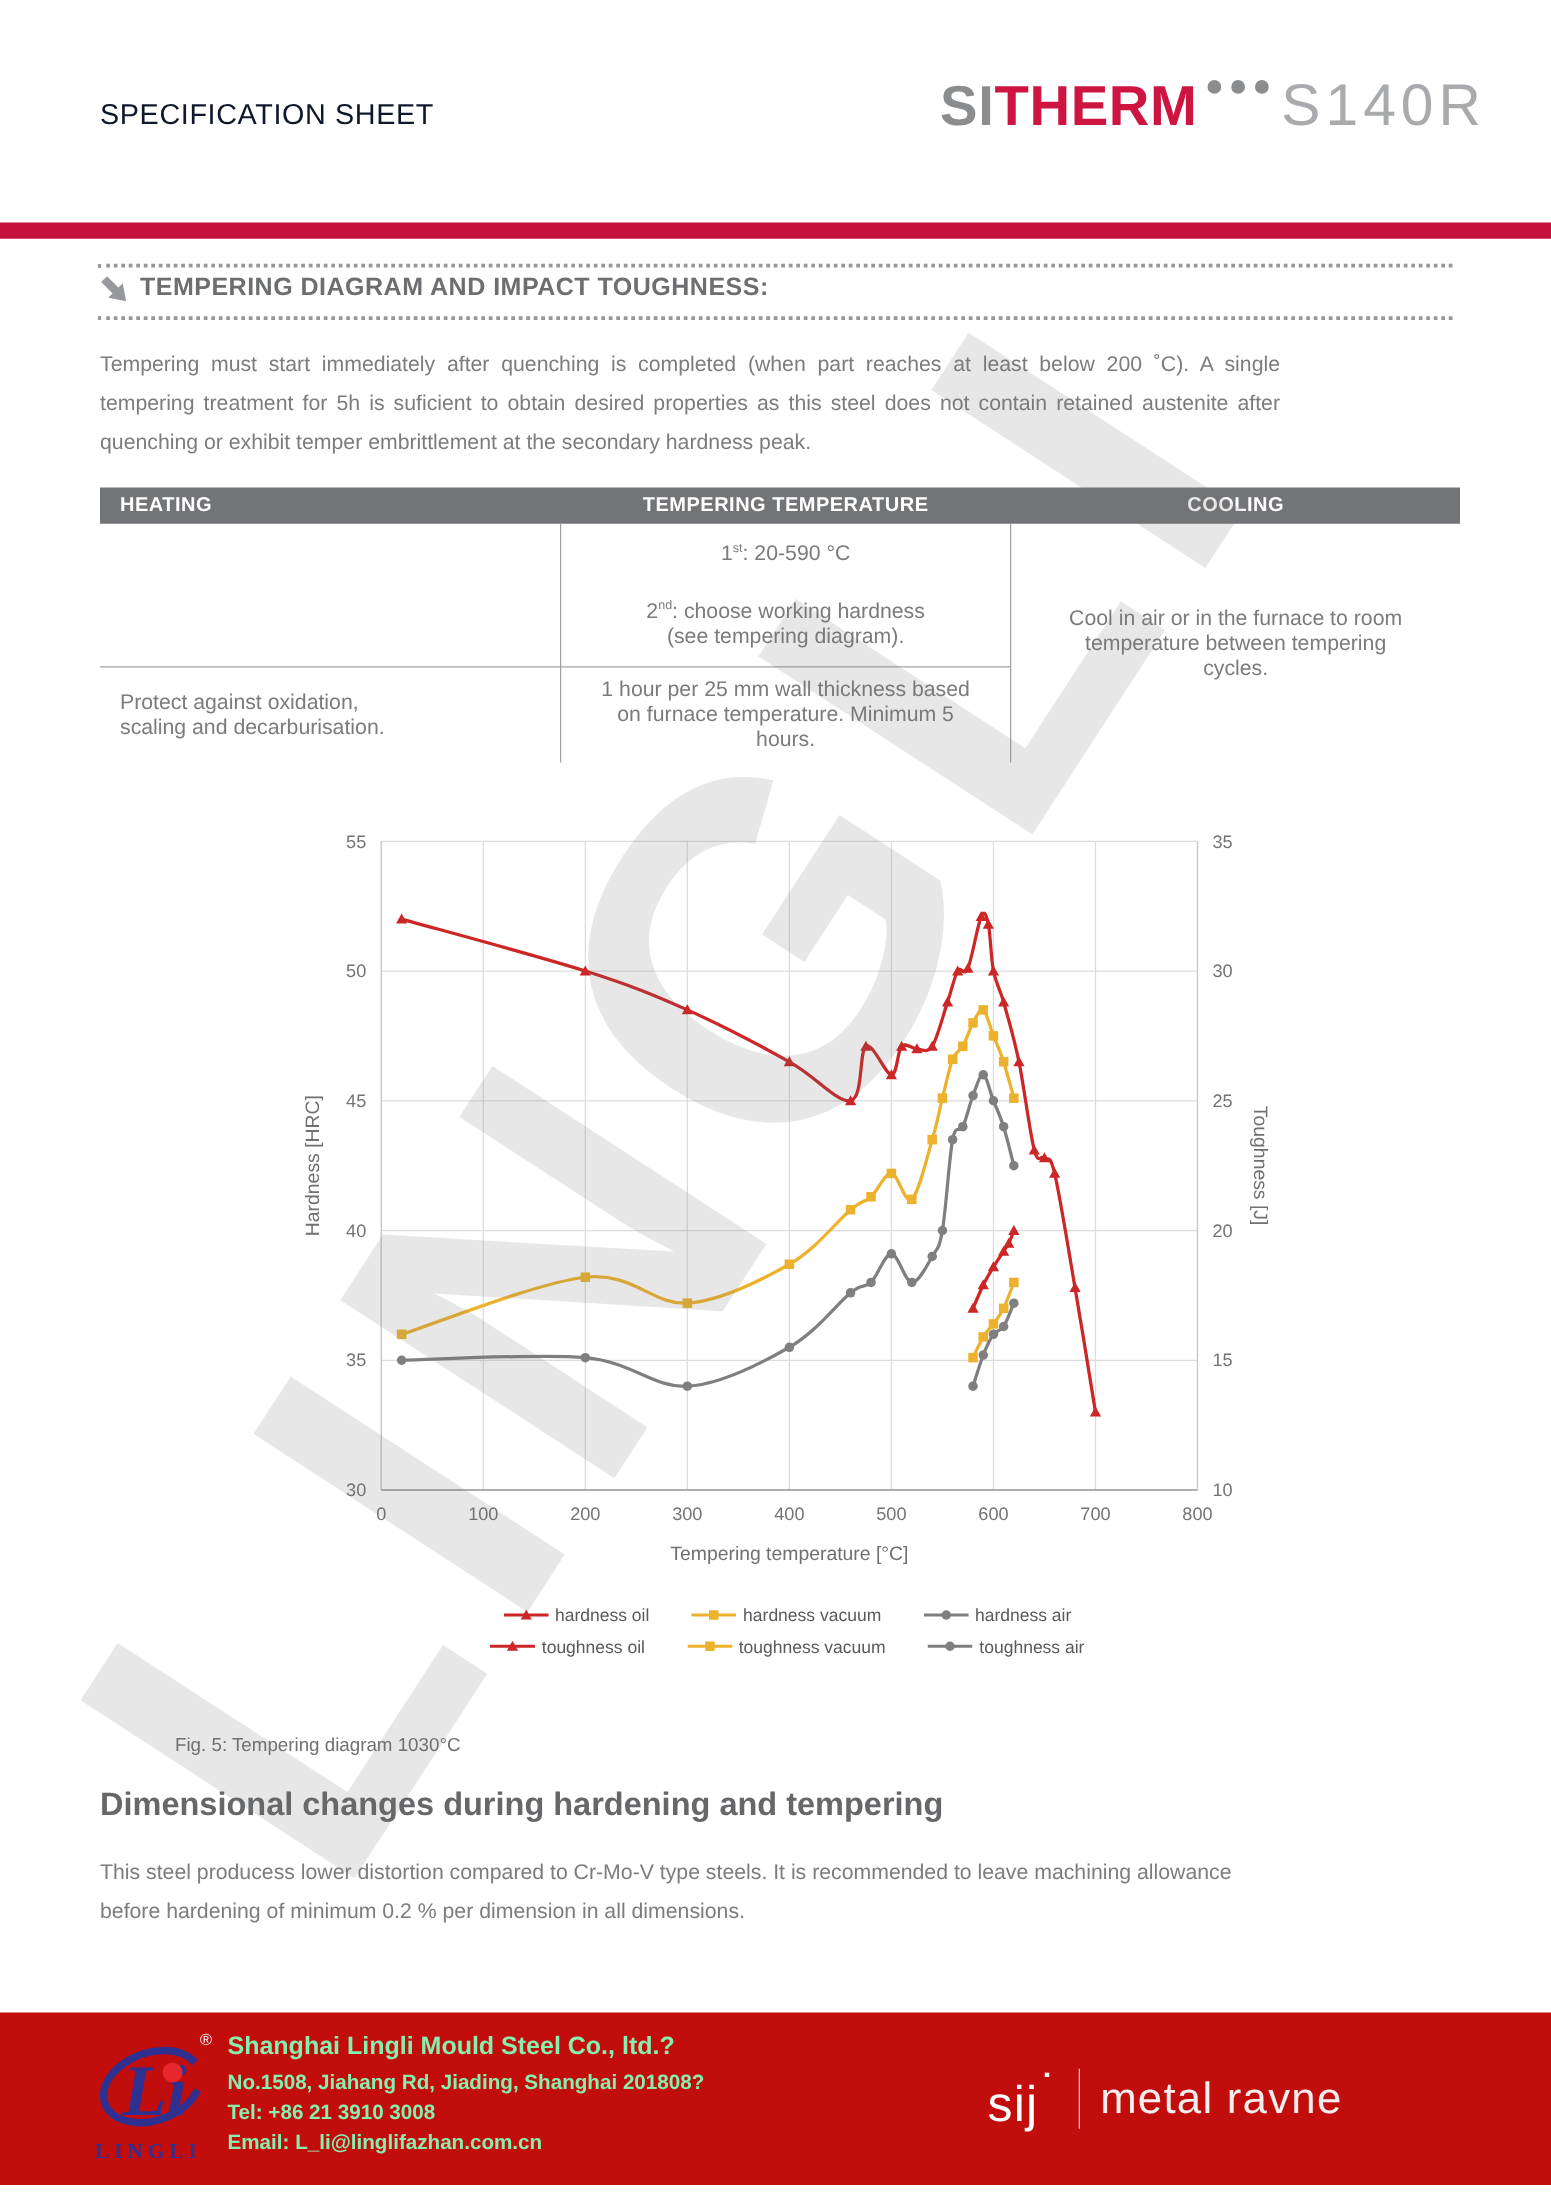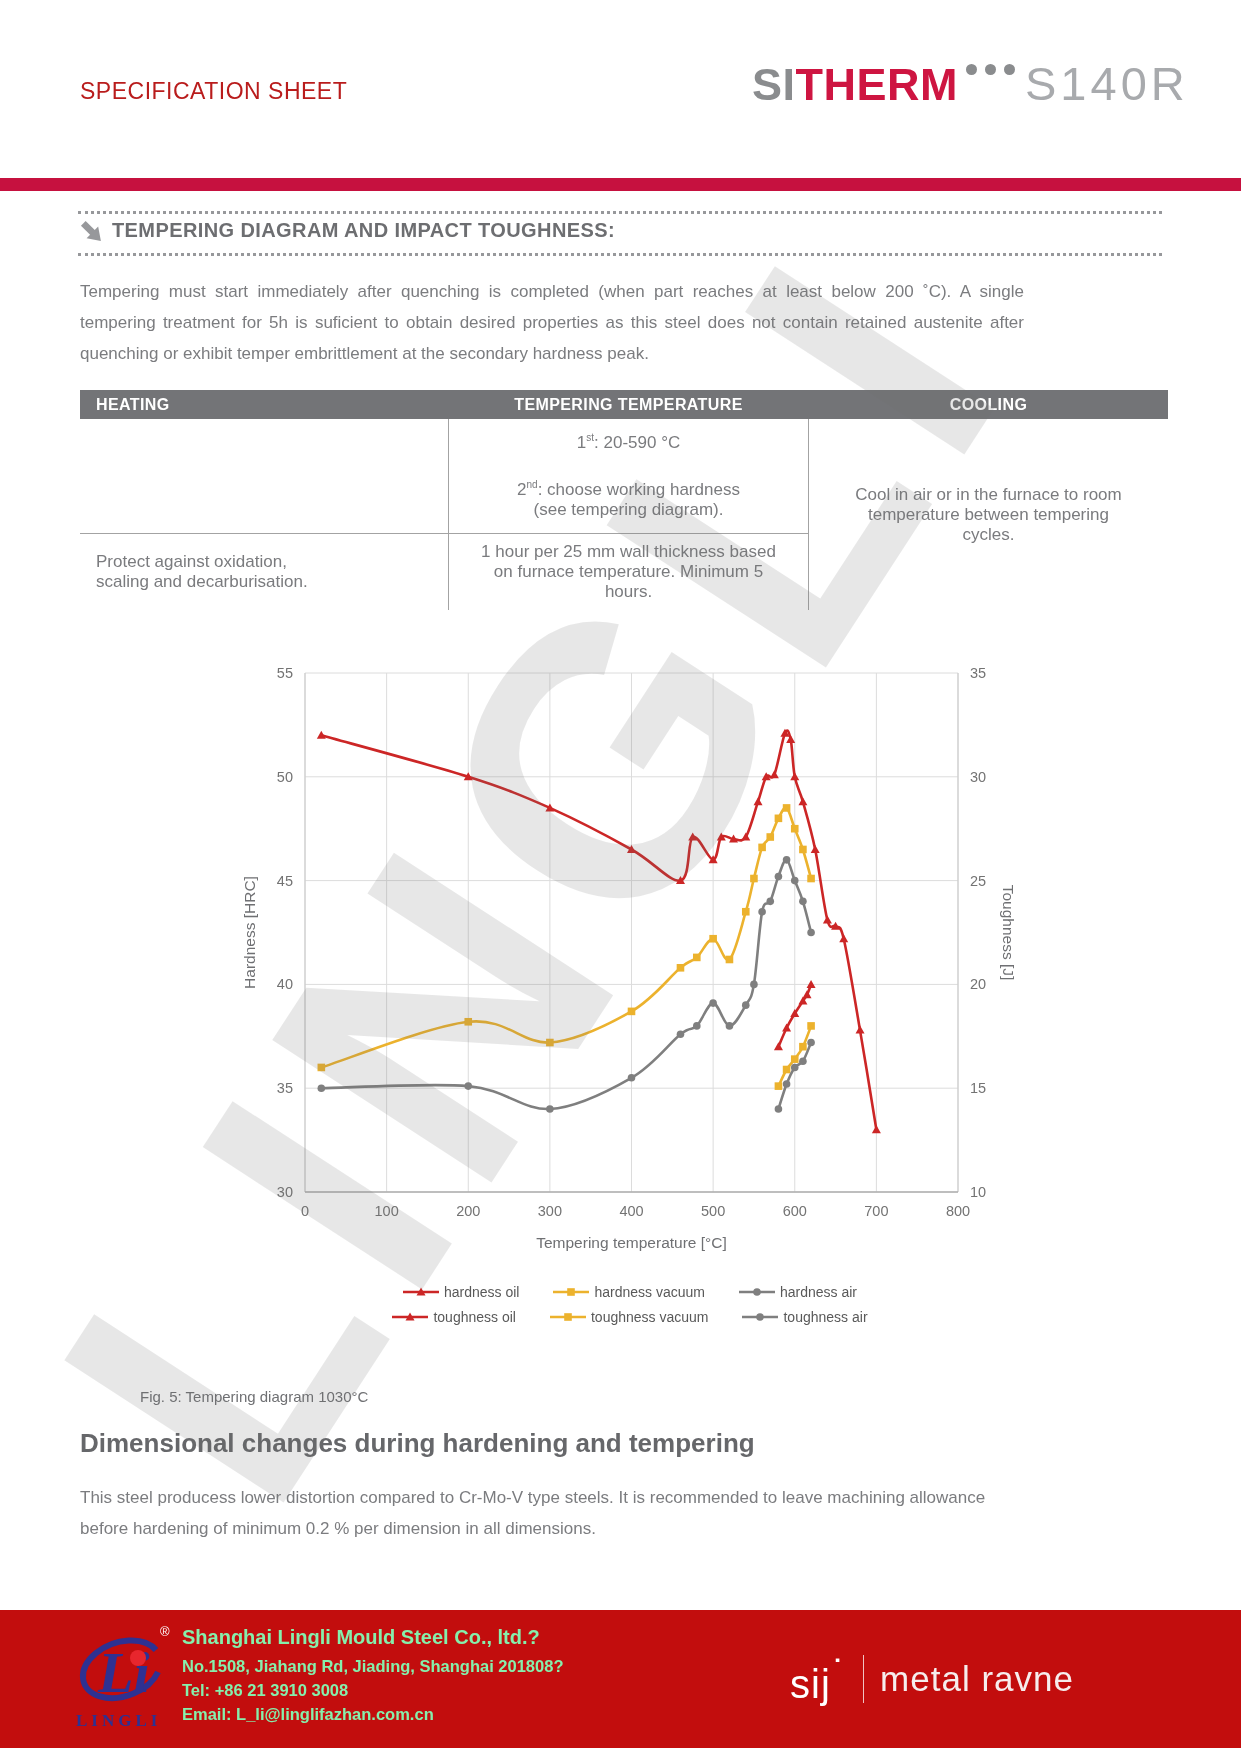--- a/index.html
+++ b/index.html
@@ -1,20 +1,20 @@
 <!DOCTYPE html>
 <html><head>
 <meta charset="utf-8">
 <style>
   html,body{margin:0;padding:0;background:#ffffff;}
   .page{position:relative;width:1241px;height:1754px;background:#ffffff;overflow:hidden;
         font-family:"Liberation Sans",sans-serif;}
   .abs{position:absolute;}
   
-  .spec-title{left:80px;top:78px;font-size:23px;letter-spacing:.5px;color:#b91c1c;}
+  .spec-title{left:80px;top:78px;font-size:23px;letter-spacing:.5px;color:#0f172a;}
   .brand{left:752px;top:62px;display:flex;align-items:flex-start;}
   .brand .sitherm{font-size:45px;font-weight:bold;letter-spacing:.5px;line-height:1;}
   .brand .si{color:#8a8c8e;}
   .brand .therm{color:#ce1541;}
   .brand .dots{display:flex;gap:8px;margin:2px 10px 0 8px;}
   .brand .dots i{width:11px;height:11px;border-radius:50%;background:#8a8c8e;display:block;}
   .brand .product{font-size:47px;font-weight:200;color:#a8aaad;letter-spacing:4px;line-height:1;margin-top:-2px;}
   .red-rule{left:0;top:178px;width:1241px;height:13px;background:#c6113f;}
   
   .dotted{left:78px;width:1084px;border-top:3px dotted #97989b;height:0;}

